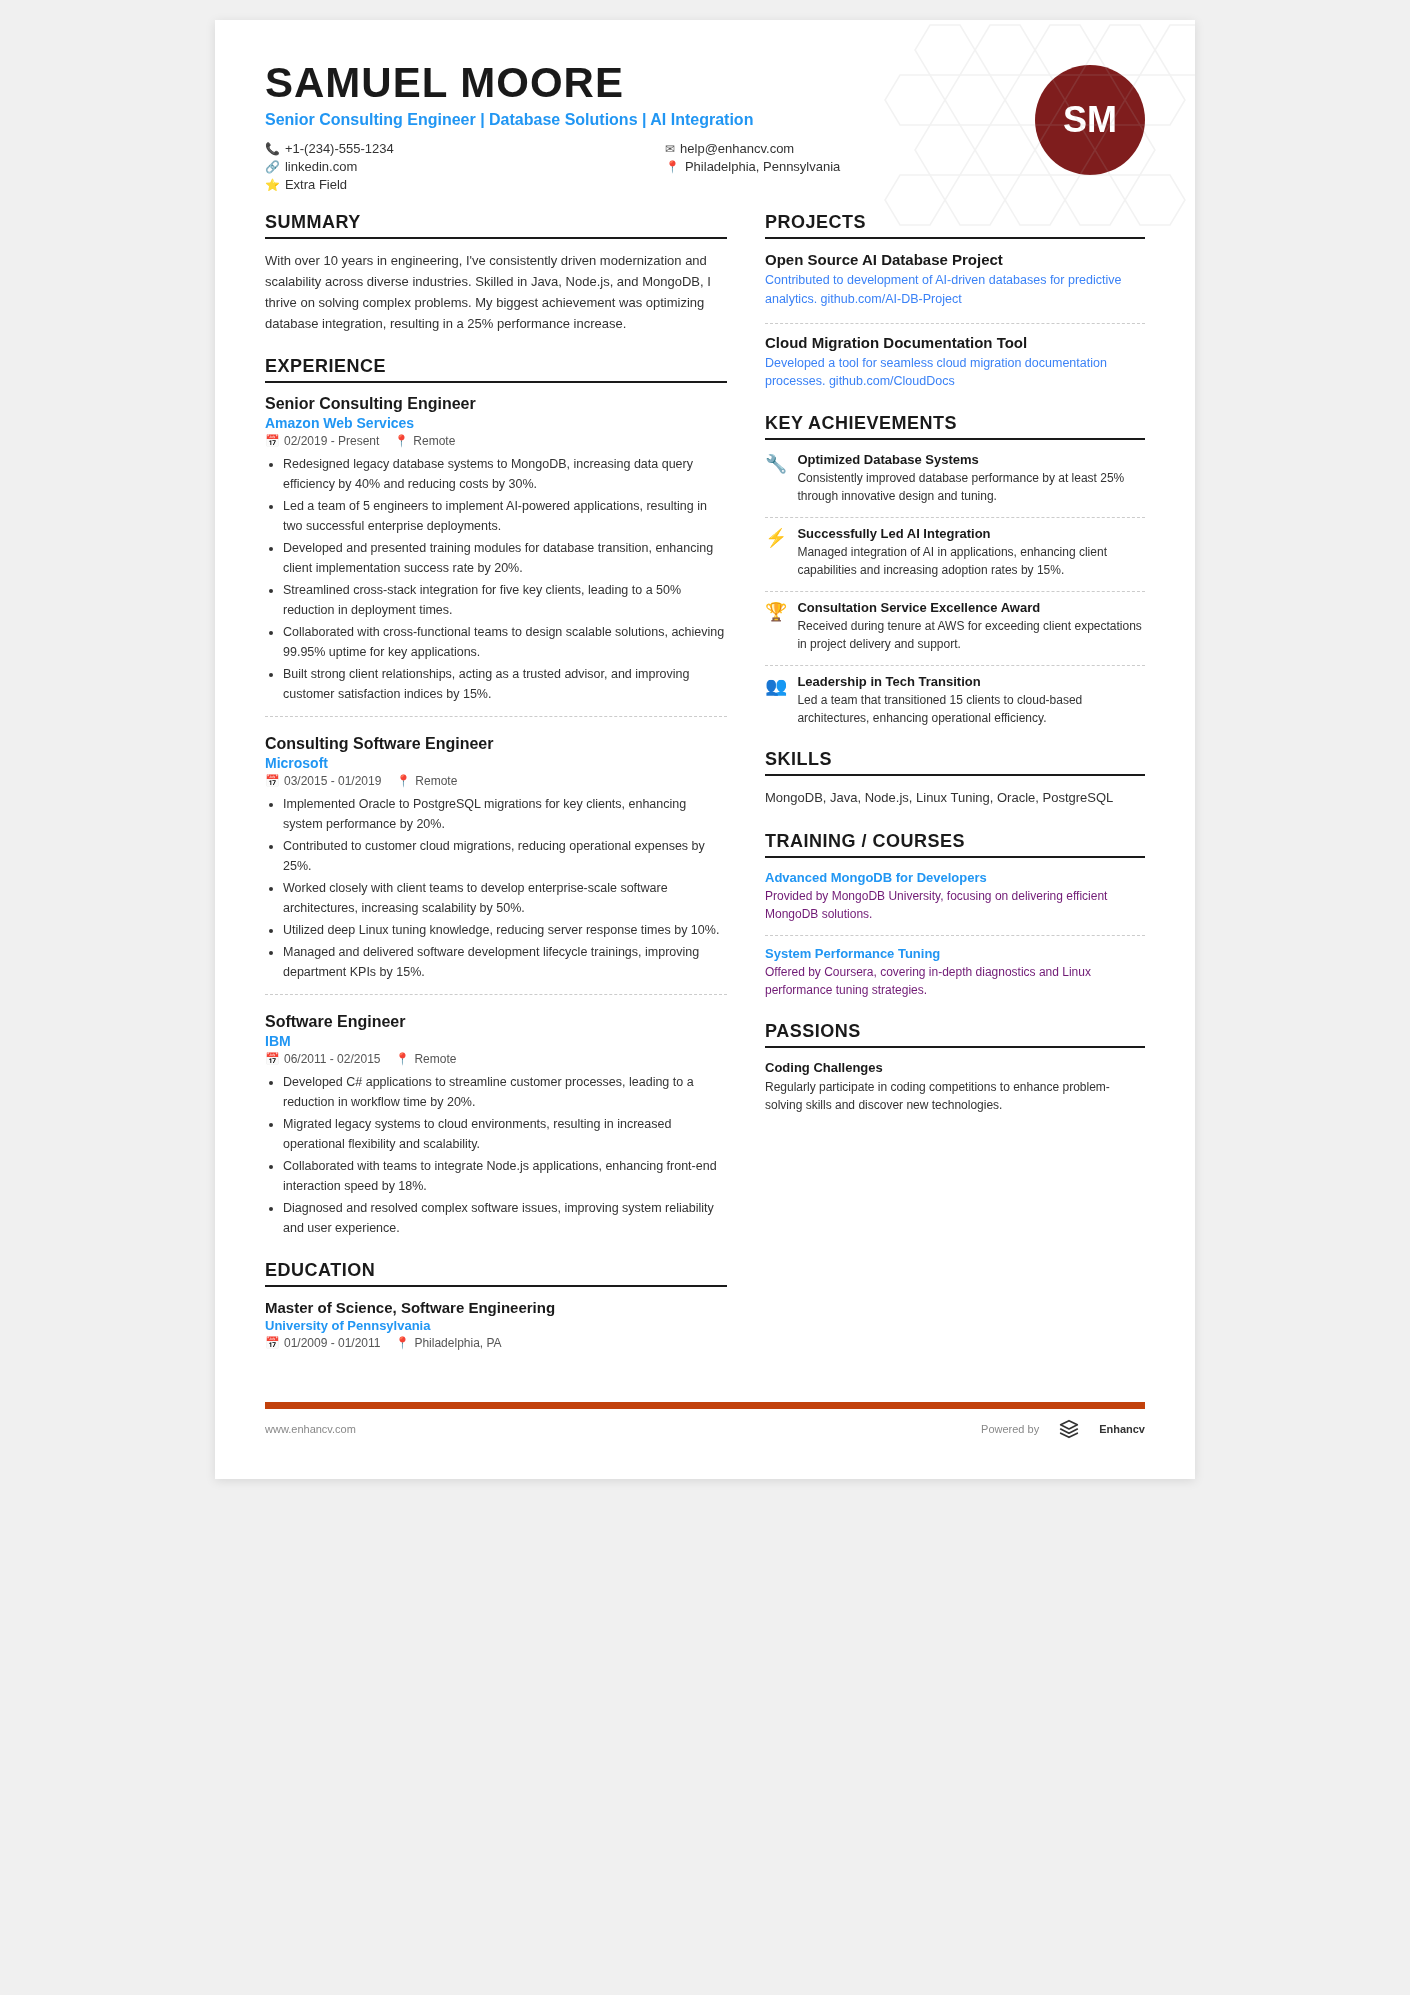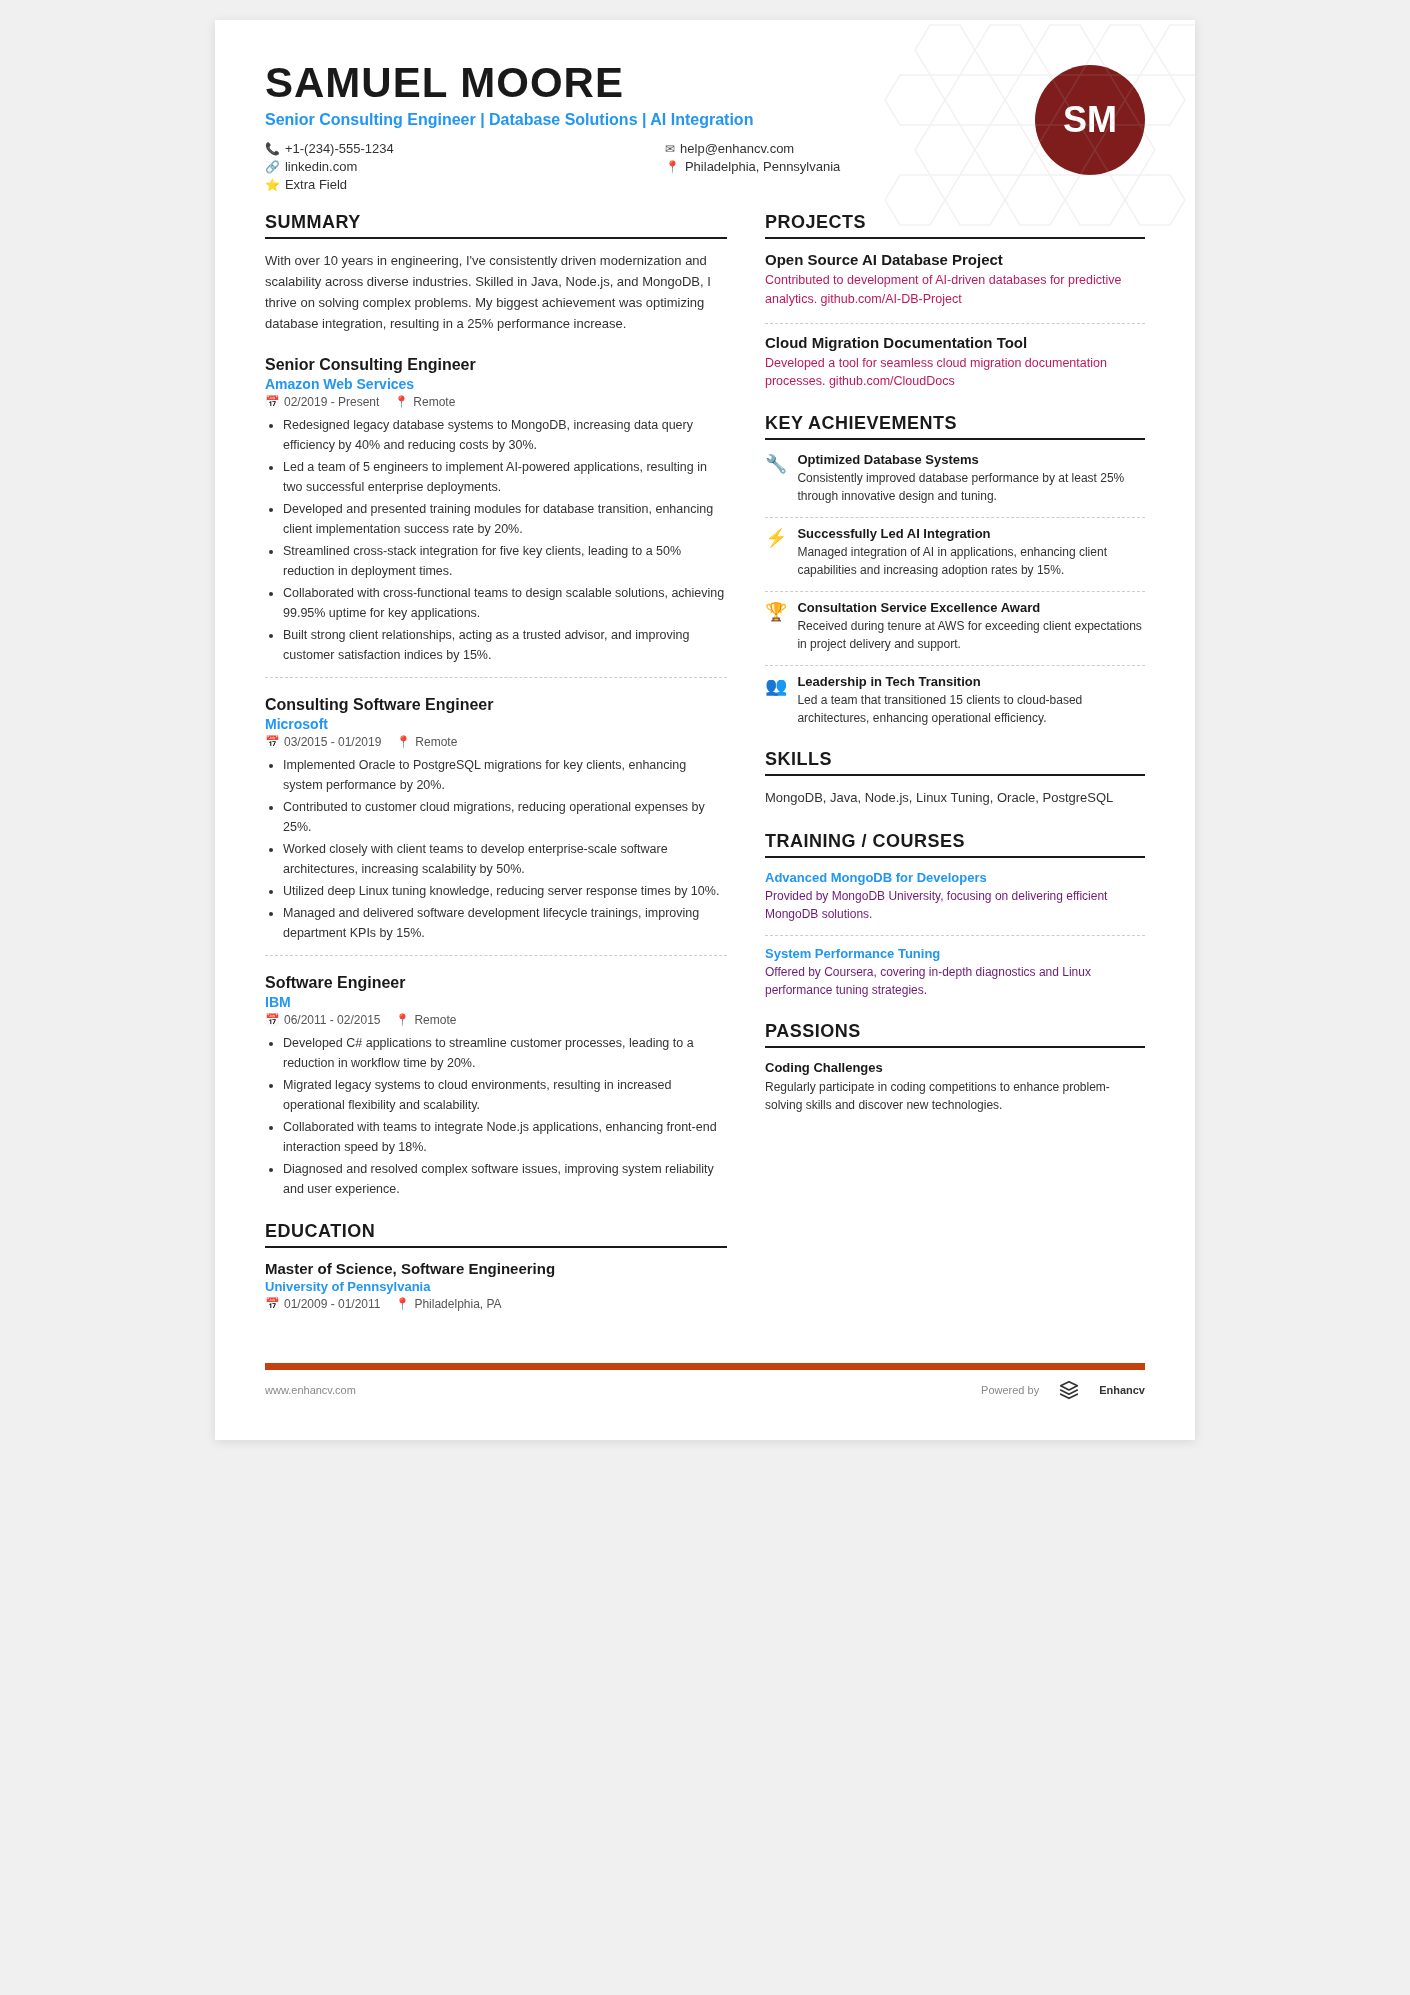--- a/index.html
+++ b/index.html
@@ -172,21 +172,21 @@
     
     .project { margin-bottom: 14px; }
     .project-title {
       font-size: 15px;
       font-weight: 700;
       color: #1a1a1a;
       margin-bottom: 3px;
     }
     .project-desc {
       font-size: 12.5px;
-      color: #be185d;
+      color: #3b82f6;
       line-height: 1.5;
     }
     .project-divider {
       border: none;
       border-bottom: 1px dashed #ccc;
       margin: 10px 0;
     }
     
     .achievement { display: flex; gap: 10px; margin-bottom: 12px; }
     .achievement-icon {
@@ -332,20 +332,21 @@
   <div class="main-content">
 
     <div>
 
       <div class="section">
         <div class="section-title">SUMMARY</div>
         <p class="summary-text">With over 10 years in engineering, I've consistently driven modernization and scalability across diverse industries. Skilled in Java, Node.js, and MongoDB, I thrive on solving complex problems. My biggest achievement was optimizing database integration, resulting in a 25% performance increase.</p>
       </div>
 
       <div class="section">
+        <div class="section-title">EXPERIENCE</div>
 
         <div class="job">
           <div class="job-title">Senior Consulting Engineer</div>
           <div class="job-company">Amazon Web Services</div>
           <div class="job-meta">
             <div class="job-meta-item">
               <span>📅</span>
               <span>02/2019 - Present</span>
             </div>
             <div class="job-meta-item">

